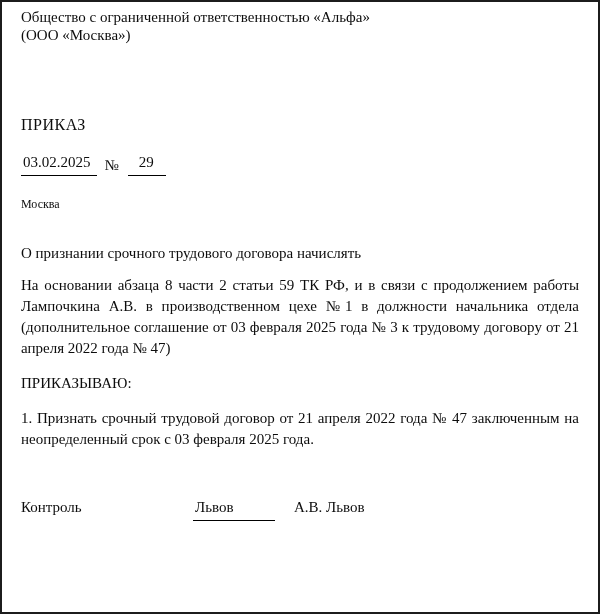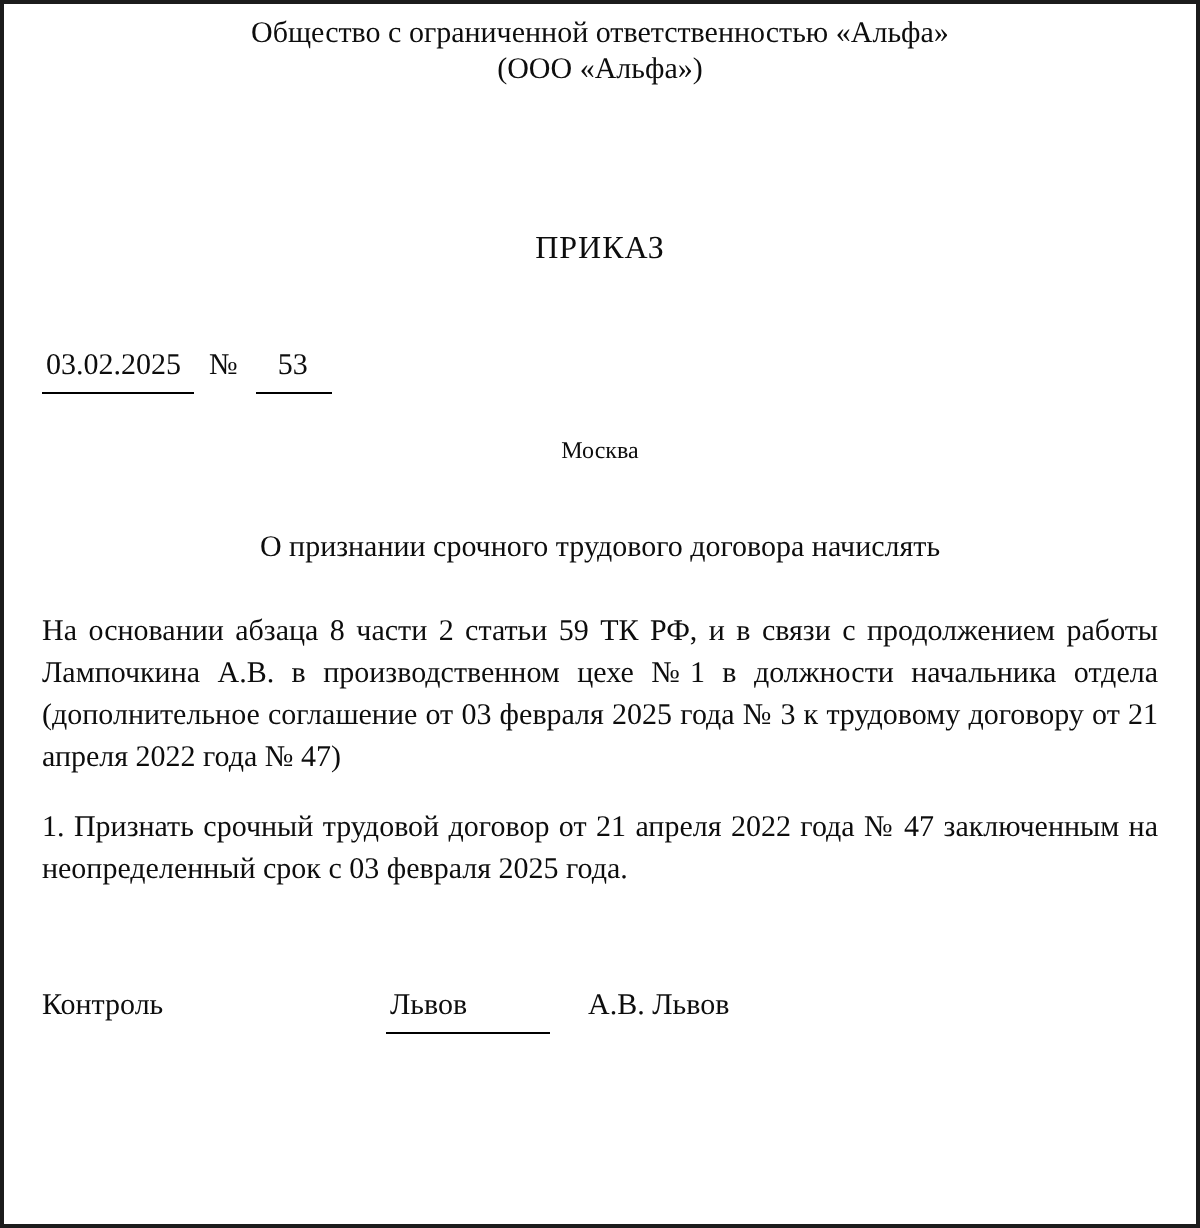--- a/index.html
+++ b/index.html
@@ -10,35 +10,35 @@
     color: #0d0d0d;
   }
   .page {
     width: 600px;
     height: 614px;
     border: 2px solid #1c1c1c;
     background: #ffffff;
     padding: 6px 19px 0 19px;
     overflow: hidden;
   }
-  .center { text-align: center; }
+  .center { text-align: left; }
   .org-line {
     font-size: 15px;
     line-height: 18px;
   }
   .doc-type {
     font-size: 16px;
     margin-top: 72px;
     letter-spacing: 0.5px;
   }
   .date-line {
-    margin-top: 41px;
+    margin-top: 20px;
     font-size: 15px;
     display: flex;
-    align-items: flex-start;
+    align-items: center;
   }
   .underlined {
     border-bottom: 1.5px solid #000;
     padding-bottom: 4px;
   }
   .date-val {
     padding-left: 2px;
     padding-right: 6px;
   }
   .no-sign { margin: 0 9px 0 8px; }
@@ -52,21 +52,21 @@
   }
   .subject {
     margin-top: 33px;
     font-size: 15px;
   }
   .body-text {
     font-size: 15px;
     line-height: 21px;
     text-align: justify;
   }
-  .preamble { margin-top: 23px; }
+  .preamble { margin-top: 13px; }
   .order-word {
     margin-top: 14px;
     font-size: 15px;
     line-height: 21px;
   }
   .item { margin-top: 14px; }
   .signature-row {
     margin-top: 49px;
     font-size: 15px;
     display: flex;
@@ -81,36 +81,37 @@
   }
   .sig-fullname { margin-left: 19px; }
 </style>
 </head>
 <body>
 
 <div class="page">
 
   <div class="center org-line">Общество с ограниченной ответственностью «Альфа»</div>
 
-  <div class="center org-line">(ООО «Альфа»)</div>
+  <div class="center org-line">(ООО «Москва»)</div>
 
   <div class="center doc-type">ПРИКАЗ</div>
 
   <div class="date-line">
     <span class="underlined date-val">03.02.2025</span>
     <span class="no-sign">№</span>
-    <span class="underlined num-val">53</span>
+    <span class="underlined num-val">29</span>
   </div>
 
   <div class="center city">Москва</div>
 
   <div class="center subject">О признании срочного трудового договора начислять</div>
 
   <p class="body-text preamble">На основании абзаца 8 части 2 статьи 59 ТК РФ, и в связи с продолжением работы Лампочкина А.В. в производственном цехе №1 в должности начальника отдела (дополнительное соглашение от 03 февраля 2025 года № 3 к трудовому договору от 21 апреля 2022 года № 47)</p>
 
+  <p class="order-word">ПРИКАЗЫВАЮ:</p>
 
   <p class="body-text item">1. Признать срочный трудовой договор от 21 апреля 2022 года № 47 заключенным на неопределенный срок с 03 февраля 2025 года.</p>
 
 
 
   <div class="signature-row">
     <span class="sig-position">Контроль</span>
     <span class="sig-line">Львов</span>
     <span class="sig-fullname">А.В. Львов</span>
   </div>

